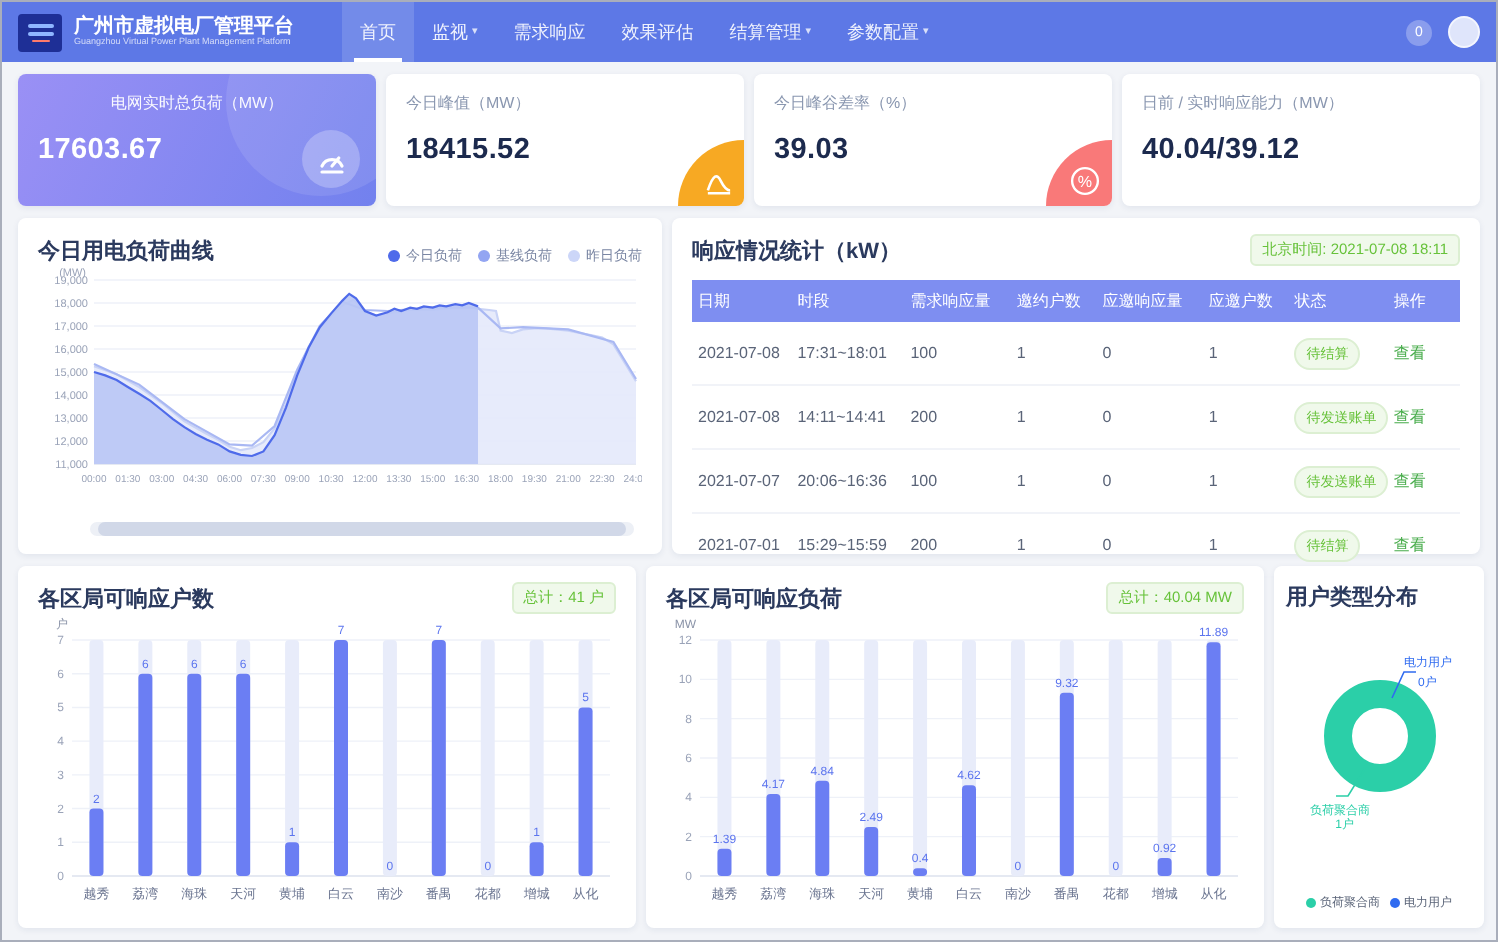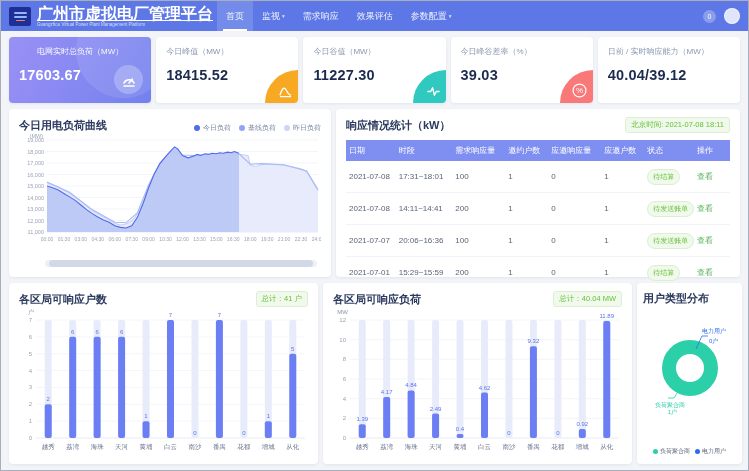--- a/index.html
+++ b/index.html
@@ -2,23 +2,23 @@
 <html><head>
 <meta charset="utf-8">
 <style>
   html,body{margin:0;padding:0;background:#fff;font-family:"Liberation Sans","DejaVu Sans",sans-serif;}
   .app{width:747px;height:469px;border:1px solid #a9aebb;background:#f2f4f8;overflow:hidden;position:relative;}
   
   .topbar{height:30px;background:#5d78e6;display:flex;align-items:center;padding:0 8px;box-sizing:border-box;}
   .logo{width:22px;height:19px;background:#1e2f96;border-radius:2px;margin-right:6px;display:flex;flex-direction:column;justify-content:center;align-items:center;gap:2px;flex:0 0 auto;}
   .logo i{display:block;width:13px;height:2px;background:#8fb6ff;border-radius:1px;}
   .logo i.r{width:9px;height:1px;background:#ff7b6b;}
-  .brand .t{color:#fff;font-size:16px;font-weight:bold;line-height:1.1;white-space:nowrap;text-decoration:underline;}
+  .brand .t{color:#fff;font-size:10px;font-weight:bold;line-height:1.1;white-space:nowrap;}
   .brand .s{color:rgba(255,255,255,.72);font-size:4.5px;line-height:1;white-space:nowrap;}
-  .nav{display:flex;align-items:stretch;height:30px;margin-left:4px;}
+  .nav{display:flex;align-items:stretch;height:30px;margin-left:24px;}
   .nav-item{display:flex;align-items:center;padding:0 9px;color:rgba(255,255,255,.9);font-size:9px;cursor:pointer;position:relative;white-space:nowrap;}
   .nav-item .caret{font-size:5.5px;margin-left:2px;opacity:.85;}
   .nav-item.active{background:rgba(255,255,255,.14);}
   .nav-item.active::after{content:"";position:absolute;left:6px;right:6px;bottom:0;height:2px;background:#fff;}
   .top-right{margin-left:auto;display:flex;align-items:center;gap:8px;}
   .bell{width:13px;height:13px;border-radius:50%;background:rgba(255,255,255,.28);color:#fff;font-size:7px;display:flex;align-items:center;justify-content:center;cursor:pointer;}
   .avatar{width:16px;height:16px;border-radius:50%;background:#dfe5fb;border:1px solid rgba(255,255,255,.65);box-sizing:border-box;cursor:pointer;}
   
   .content{padding:6px 8px;display:flex;flex-direction:column;gap:6px;box-sizing:border-box;}
   .kpis{display:flex;gap:5px;}
@@ -83,20 +83,24 @@
           <span>监视</span>
           <span class="caret">▾</span>
         </div>
         <div class="nav-item">
           <span>需求响应</span>
         </div>
         <div class="nav-item">
           <span>效果评估</span>
         </div>
         <div class="nav-item">
+          <span>结算管理</span>
+          <span class="caret">▾</span>
+        </div>
+        <div class="nav-item">
           <span>参数配置</span>
           <span class="caret">▾</span>
         </div>
       </div>
     <div class="top-right">
       <div class="bell">0</div>
       <div class="avatar"></div>
     </div>
   </div>
 
@@ -114,29 +118,20 @@
             </svg>
           </div>
         </div>
         <div class="kpi">
           <div class="lbl">今日峰值（MW）</div>
           <div class="val">18415.52</div>
           <div class="corner" style="background: rgb(247, 169, 35);">
             <svg width="13" height="13" viewBox="0 0 14 14">
               <path d="M1 11 C4 2 6 2 8 6 S12 11 13 11" fill="none" stroke="#fff" stroke-width="1.4"></path>
               <line x1="1" y1="12.5" x2="13" y2="12.5" stroke="#fff" stroke-width="1.4"></line>
-            </svg>
-          </div>
-        </div>
-        <div class="kpi">
-          <div class="lbl">今日谷值（MW）</div>
-          <div class="val">11227.30</div>
-          <div class="corner" style="background: rgb(47, 201, 192);">
-            <svg width="13" height="13" viewBox="0 0 14 14">
-              <path d="M1 7h3l2-4 2 8 2-4h3" fill="none" stroke="#fff" stroke-width="1.5" stroke-linejoin="round" stroke-linecap="round"></path>
             </svg>
           </div>
         </div>
         <div class="kpi">
           <div class="lbl">今日峰谷差率（%）</div>
           <div class="val">39.03</div>
           <div class="corner" style="background: rgb(249, 121, 121);">
             <svg width="15" height="15" viewBox="0 0 14 14">
               <circle cx="7" cy="7" r="6" fill="none" stroke="#fff" stroke-width="1.1"></circle>
               <text x="7" y="9.6" font-size="7.5" fill="#fff" text-anchor="middle">%</text>

